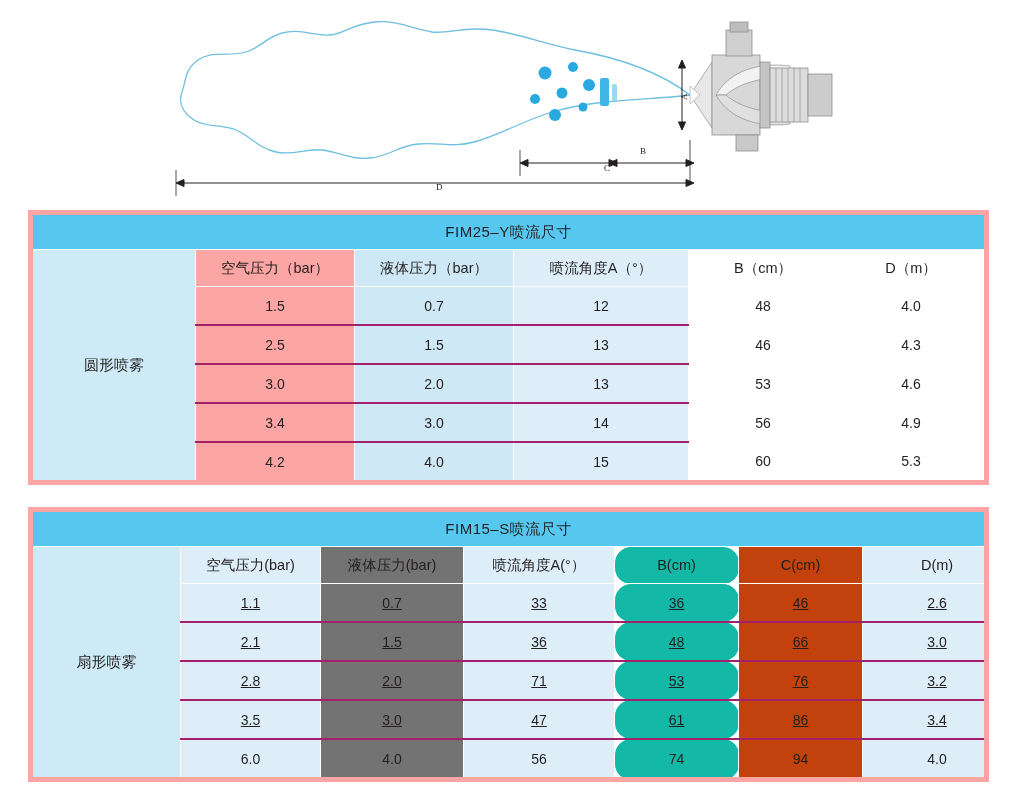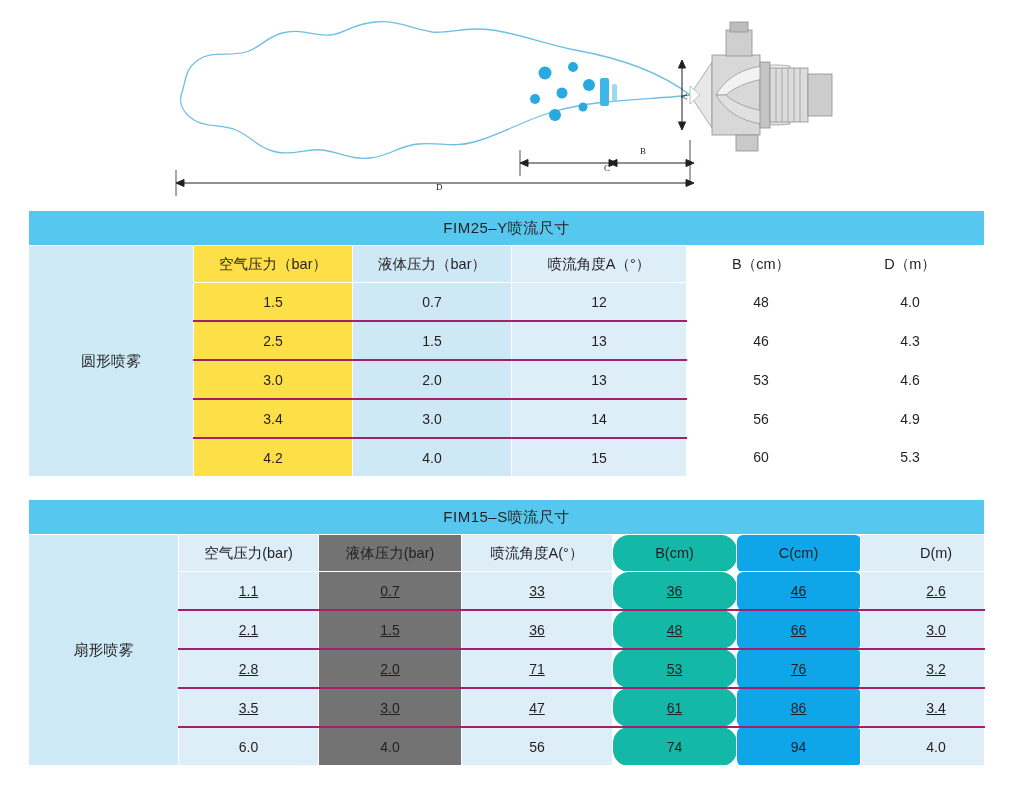--- a/index.html
+++ b/index.html
@@ -54,21 +54,21 @@
   .hdr {
     background: #cfeaf7;
     font-size: 14.5px;
     height: 34px;
   }
   .rowlabel {
     background: #cfeaf7;
     font-size: 15px;
   }
   td.c1 {
-    background: #fde047;
+    background: #fca5a5;
   }
   td.c2 {
     background: #cfe8f6;
   }
   td.c3 {
     background: #ddeef9;
   }
   td.plain {
     background: #ffffff;
     margin-left: 28px;
@@ -83,27 +83,27 @@
   }
   .sep td.plain {
     border-bottom: 1px solid #ffffff;
   }
 
   
   table.spec2 td.d1 { background: #ddeef9; }
   table.spec2 td.d2 { background: #737373; }
   table.spec2 td.d3 { background: #ddeef9; }
   table.spec2 td.d4 { background: #14b8a6; border-radius: 16px; }
-  table.spec2 td.d5 { background: #0ea5e9; border-radius: 6px; }
+  table.spec2 td.d5 { background: #c2410c; }
   table.spec2 td.d6 { background: #ddeef9; padding-left: 28px; }
   table.spec2 .sep td { border-bottom: 2px solid #a3216a; text-decoration: underline; }
 
   .gap { height: 22px; }
   .outer-frame {
-    border: 1px solid #fca5a5;
+    border: 5px solid #fca5a5;
   }
 </style>
 </head>
 <body>
 
 <div class="diagram">
   <svg width="1012" height="210" viewBox="0 0 1012 210" xmlns="http://www.w3.org/2000/svg">
 
     <g>
       <path d="M690 95

